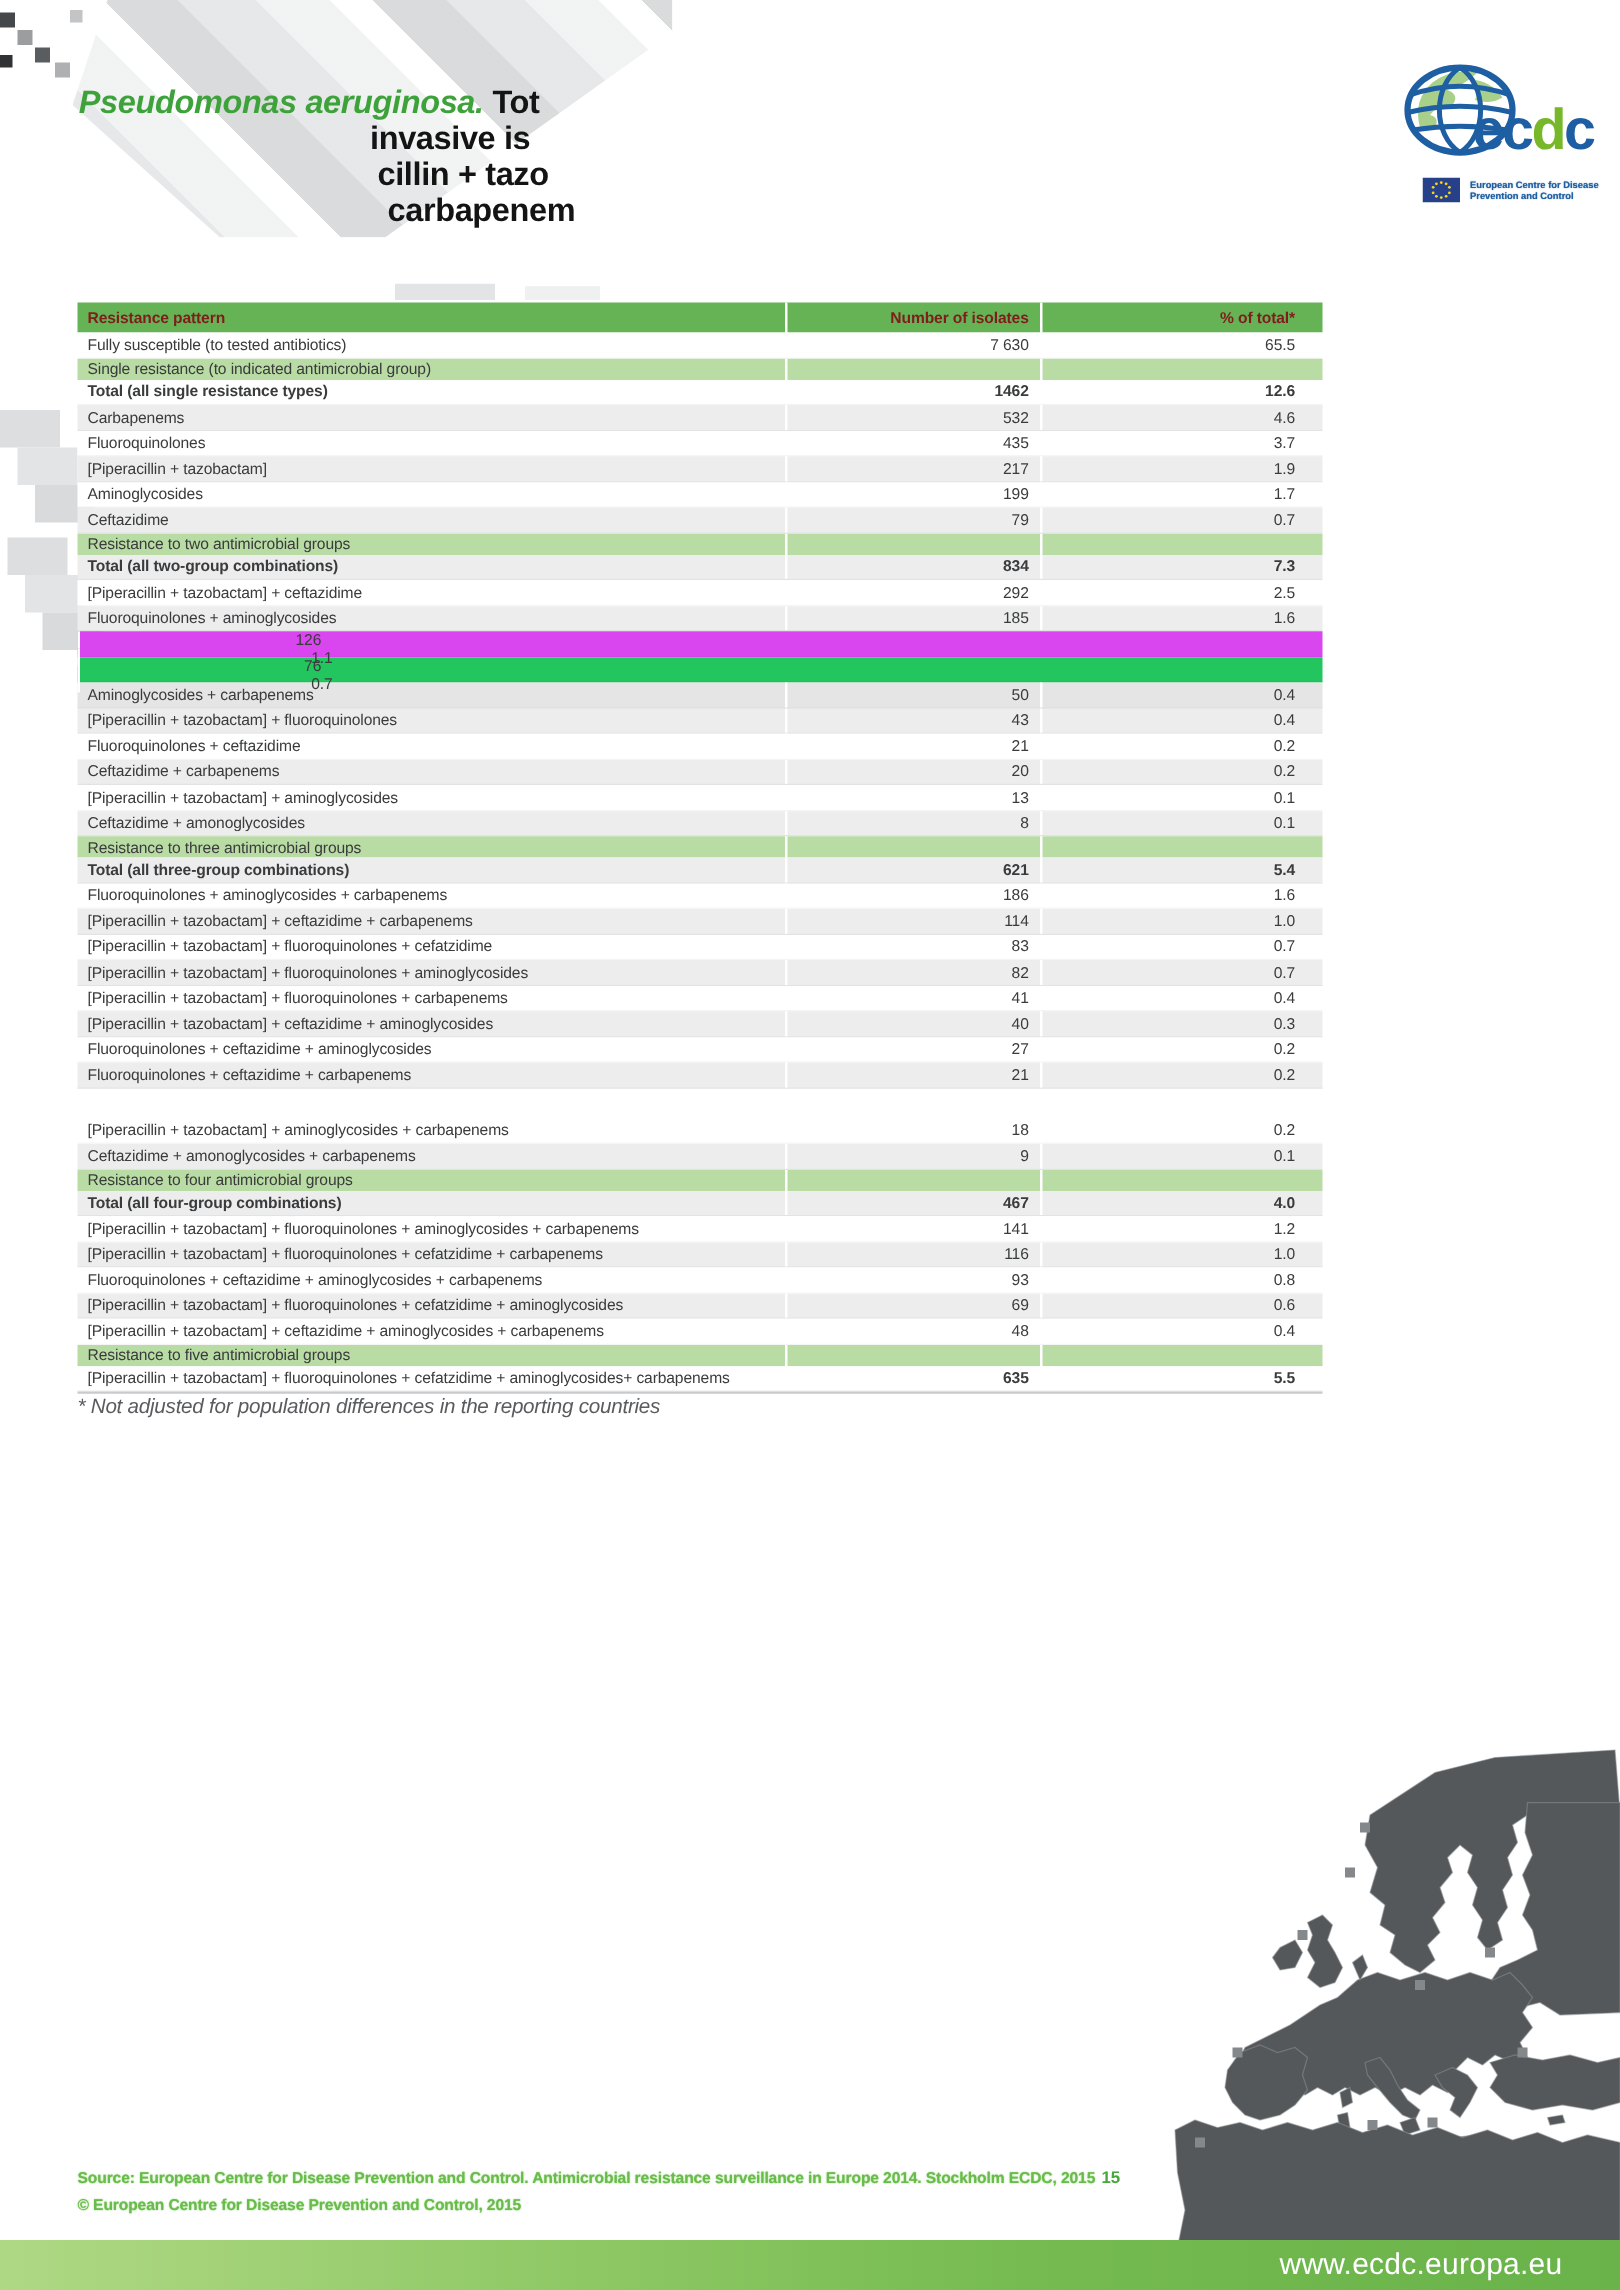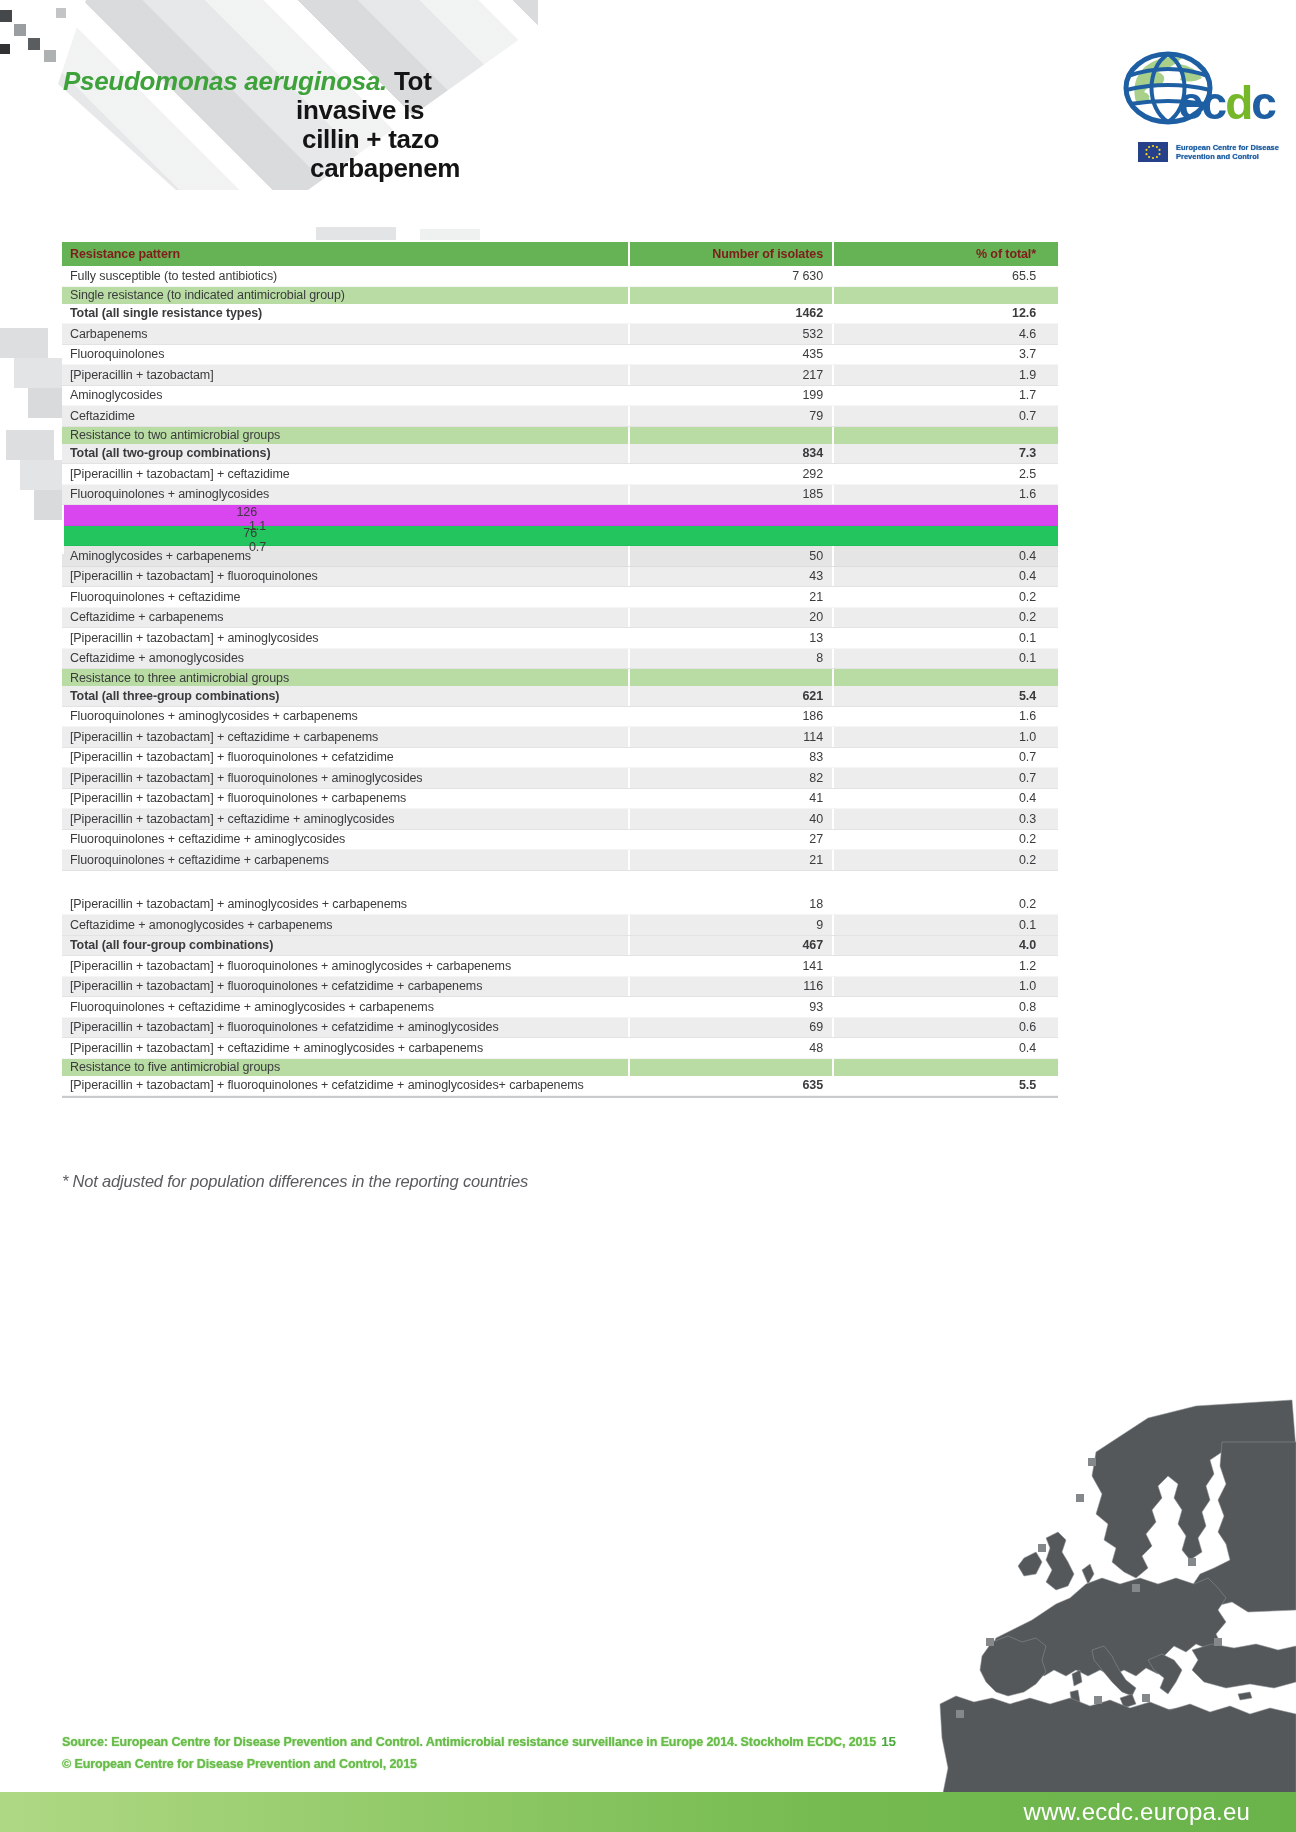--- a/index.html
+++ b/index.html
@@ -39,21 +39,21 @@
   .trow{display:flex;align-items:center;height:20.5px;box-sizing:border-box;border-bottom:1px solid rgba(0,0,0,0.04);}
   .trow.head{height:24px;background:var(--header_green);color:#7f1d1d;font-weight:bold;border-bottom:none;}
   .trow.sect{height:17px;background:var(--section_green);border-bottom:none;}
   .c1{width:566px;box-sizing:border-box;padding-left:8px;overflow:hidden;white-space:nowrap;}
   .c2{width:204px;box-sizing:border-box;text-align:right;padding-right:9px;border-left:2px solid #fff;align-self:stretch;display:flex;align-items:center;justify-content:flex-end;}
   .c3{width:213px;box-sizing:border-box;text-align:right;padding-right:9px;border-left:2px solid #fff;align-self:stretch;display:flex;align-items:center;justify-content:flex-end;}
   .bold{font-weight:bold;}
   .numbold .c2,.numbold .c3{font-weight:bold;}
 
   
-  #footnote{position:absolute;left:62px;top:1172px;font-size:16.5px;font-style:italic;color:var(--footnote_gray);letter-spacing:-0.2px;}
+  #footnote{position:absolute;left:62px;top:1116px;font-size:16.5px;font-style:italic;color:var(--footnote_gray);letter-spacing:-0.2px;}
 
   
   #map{position:absolute;left:896px;top:1398px;z-index:1;}
 
   
   #source{position:absolute;left:62px;top:1731px;z-index:3;color:var(--source_green);font-weight:bold;
     font-size:12.5px;line-height:22px;letter-spacing:-0.1px;text-shadow:0 0 1.3px rgba(104,188,73,.85);white-space:nowrap;}
   #pagenum{font-size:13.5px;color:var(--page_green);margin-left:5px;text-shadow:none;}
 
   
@@ -292,20 +292,25 @@
         <div class="trow" style="background: rgb(255, 255, 255); margin-top: 24px;">
           <div class="c1">[Piperacillin + tazobactam] + aminoglycosides + carbapenems</div>
           <div class="c2">18</div>
           <div class="c3">0.2</div>
         </div>
         <div class="trow" style="background: rgb(237, 237, 238);">
           <div class="c1">Ceftazidime + amonoglycosides + carbapenems</div>
           <div class="c2">9</div>
           <div class="c3">0.1</div>
         </div>
+        <div class="trow sect">
+          <div class="c1">Resistance to four antimicrobial groups</div>
+          <div class="c2"></div>
+          <div class="c3"></div>
+        </div>
         <div class="trow bold" style="background: rgb(237, 237, 238);">
           <div class="c1">Total (all four-group combinations)</div>
           <div class="c2">467</div>
           <div class="c3">4.0</div>
         </div>
         <div class="trow" style="background: rgb(255, 255, 255);">
           <div class="c1">[Piperacillin + tazobactam] + fluoroquinolones + aminoglycosides + carbapenems</div>
           <div class="c2">141</div>
           <div class="c3">1.2</div>
         </div>

